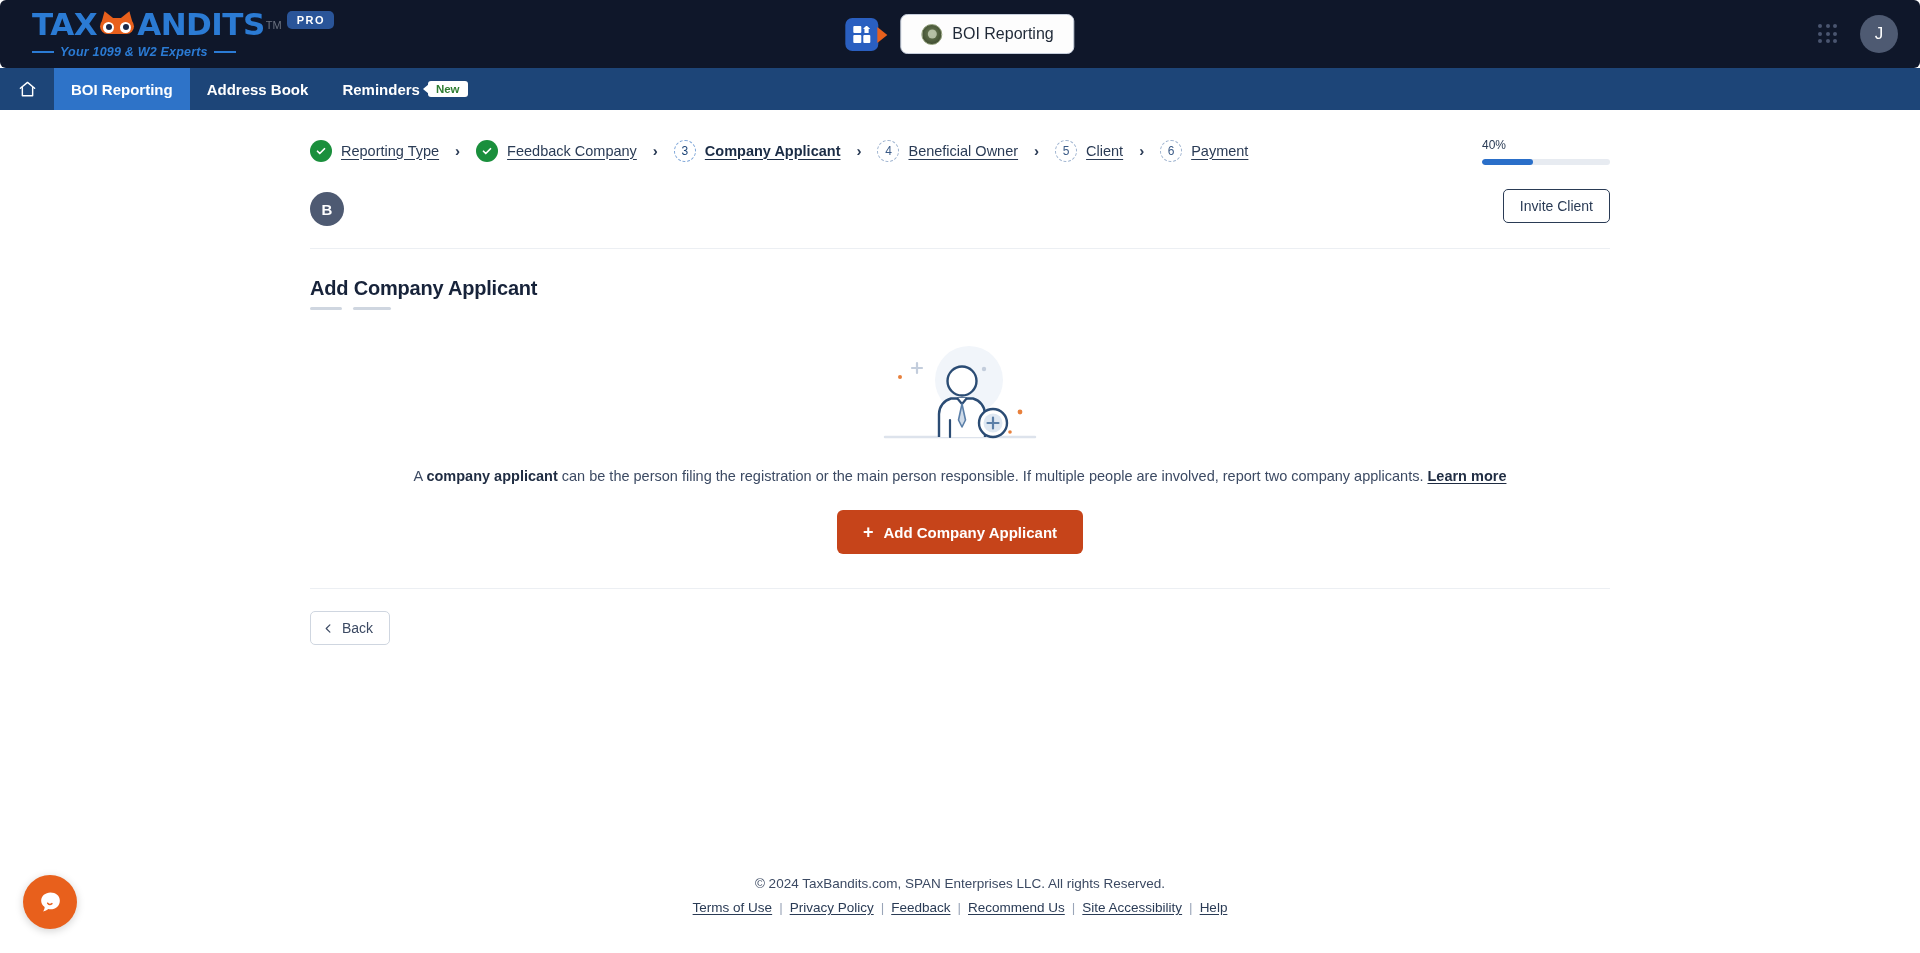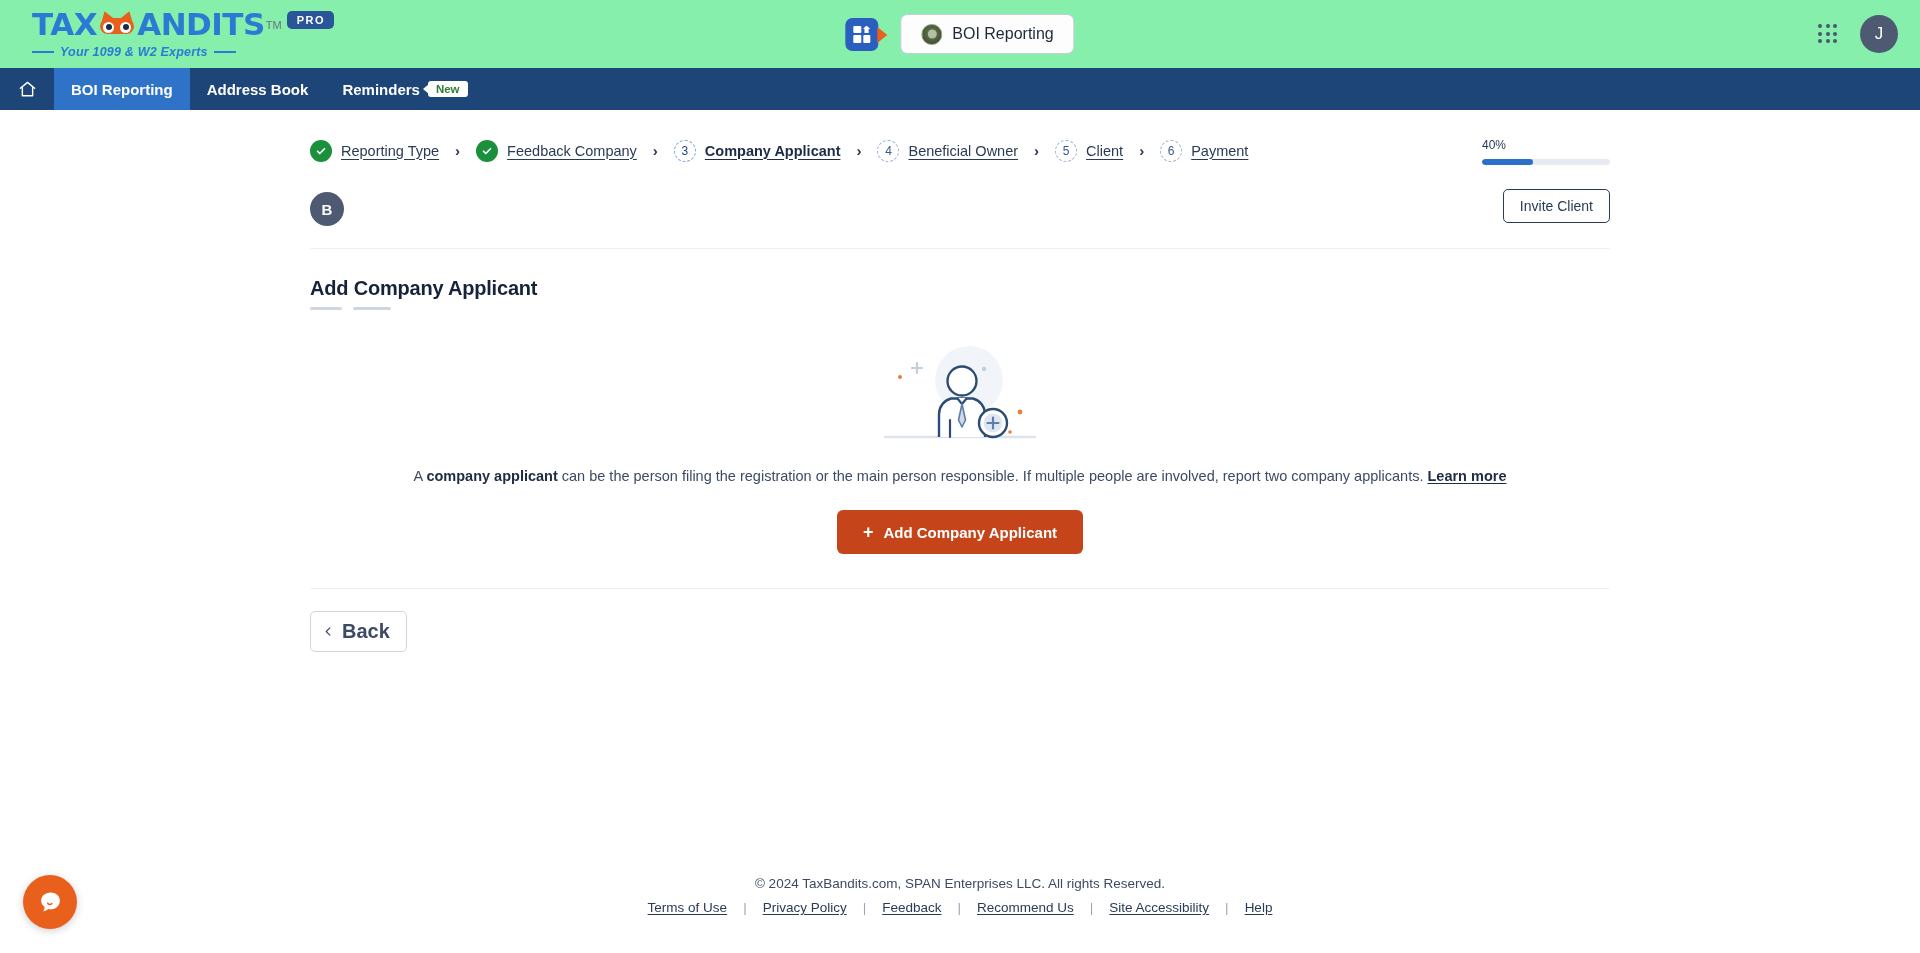--- a/index.html
+++ b/index.html
@@ -7,25 +7,26 @@
     width: 1920px;
     height: 953px;
     background: #ffffff;
     font-family: "Liberation Sans", sans-serif;
     overflow: hidden;
   }
 
   
   .topbar {
     height: 68px;
-    background: #86efac;
+    background: #0f172a;
     display: flex;
     align-items: center;
     position: relative;
     padding: 0 24px;
+    border-radius: 6px;
   }
   .logo-wrap { display: flex; align-items: flex-start; padding-left: 8px; }
   .logo-main {
     font-size: 31px;
     font-weight: 700;
     letter-spacing: -0.5px;
     color: #2b7bd4;
     line-height: 1;
     position: relative;
     font-family: "DejaVu Sans", sans-serif;
@@ -430,47 +431,46 @@
     cursor: pointer;
     font-family: "Liberation Sans", sans-serif;
   }
   .add-btn .plus { font-size: 18px; font-weight: 700; line-height: 1; }
 
   .back-row { margin-top: 22px; }
   .back-btn {
     border: 1px solid #cfd6e0;
     background: #ffffff;
     color: #3c4a63;
-    font-size: 20px;
+    font-size: 14px;
     padding: 8px 16px 8px 12px;
     border-radius: 5px;
     display: flex;
     align-items: center;
     gap: 8px;
     cursor: pointer;
     font-family: "Liberation Sans", sans-serif;
-    font-weight: bold;
   }
 
   
   .footer {
     position: absolute;
     bottom: 16px; left: 0; right: 0;
     text-align: center;
     padding-bottom: 22px;
   }
   .footer-copy { font-size: 13.5px; color: #3c4a63; }
   .footer-links {
     margin-top: 9px;
     font-size: 13.5px;
     color: #3c4a63;
     display: flex;
     justify-content: center;
     align-items: center;
-    gap: 16px;
+    gap: 7px;
   }
   .footer-links a {
     color: #2a3b55;
     text-decoration: underline;
     text-underline-offset: 2px;
     cursor: pointer;
   }
   .sep { color: #9aa5b8; }
 
   

